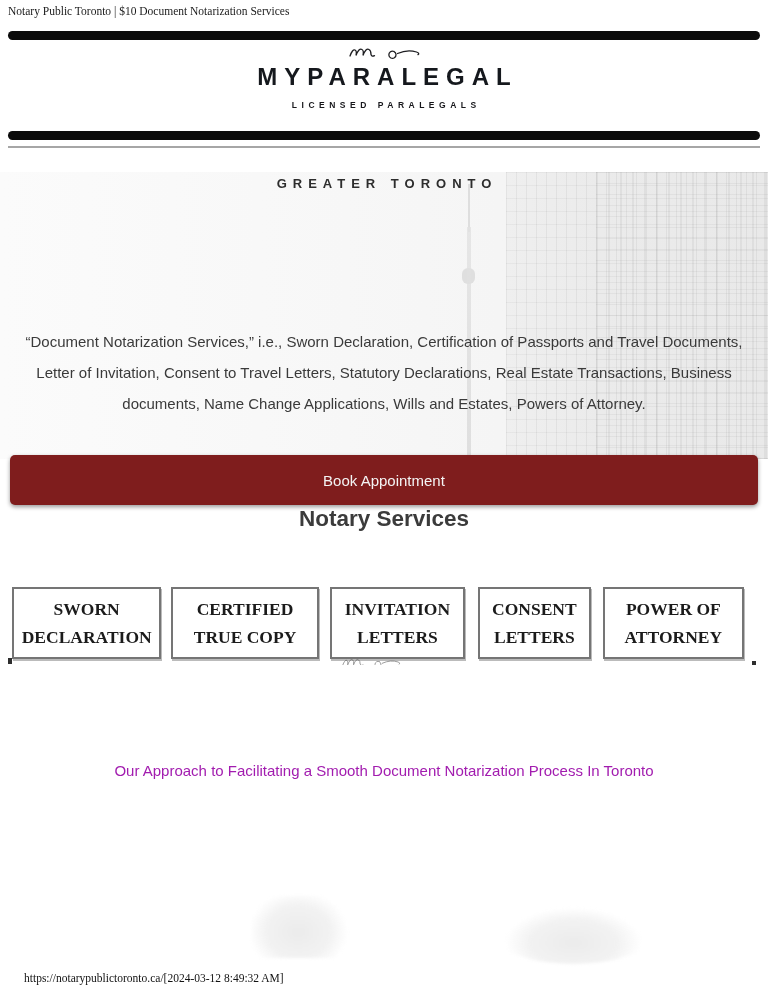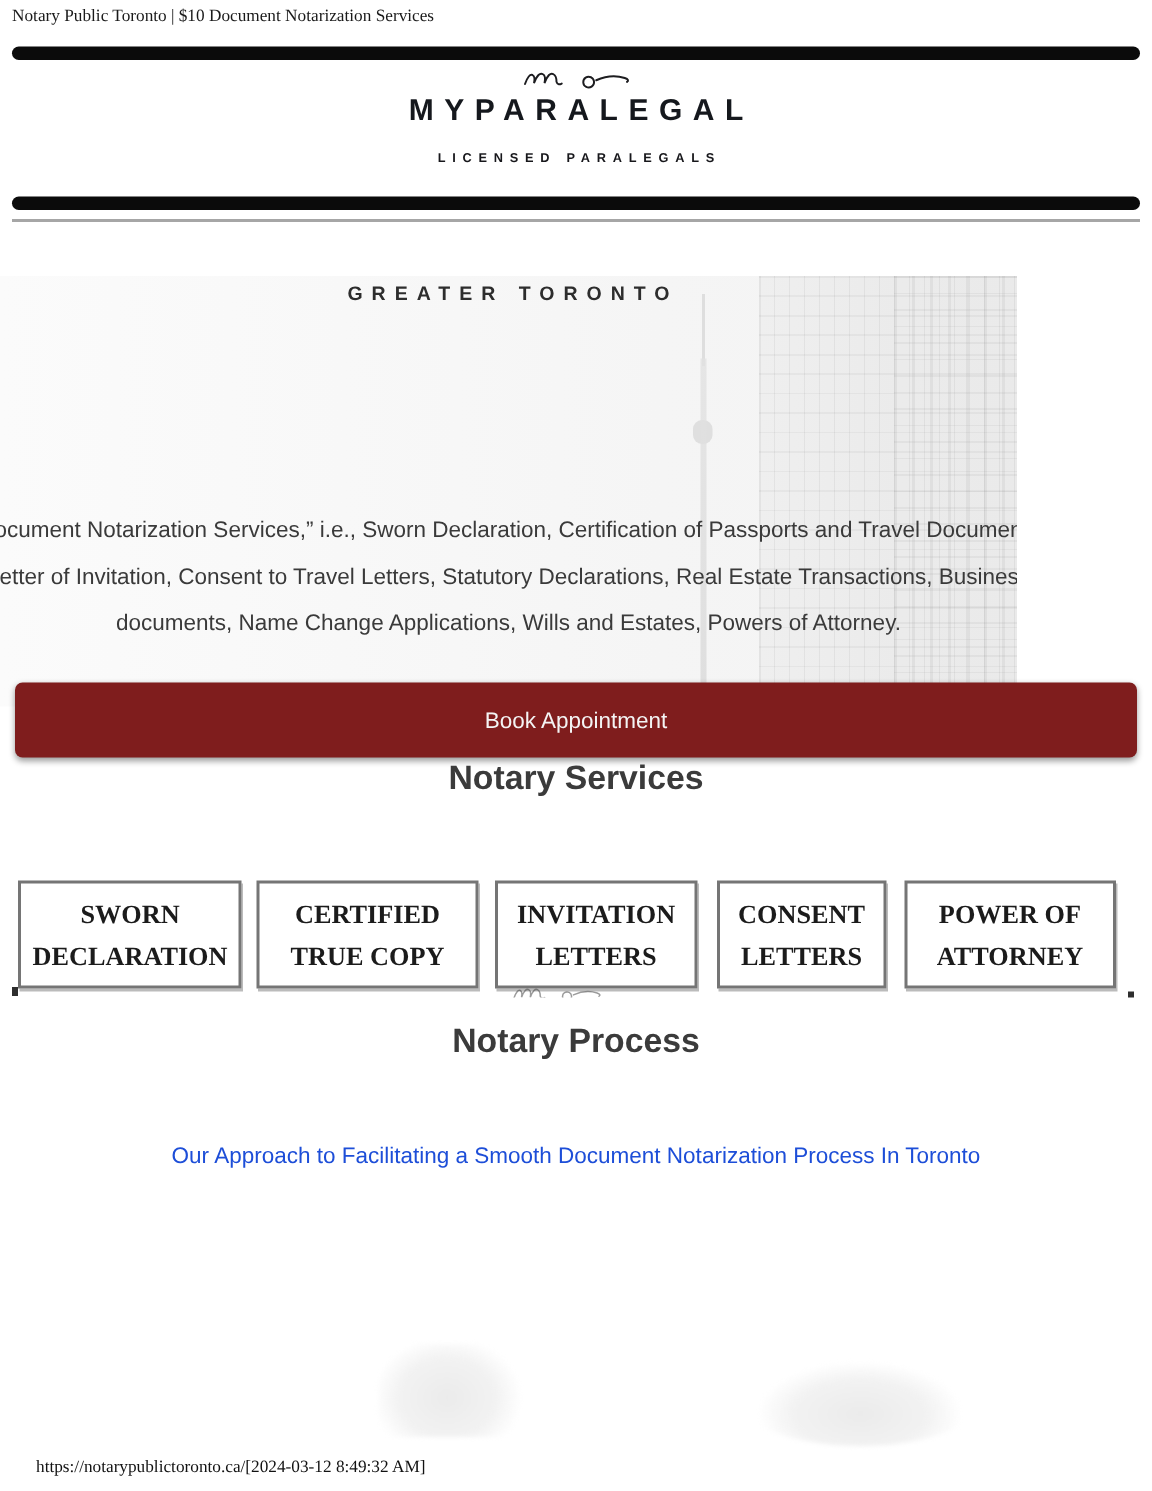--- a/index.html
+++ b/index.html
@@ -13,25 +13,25 @@
 
   
   .bar { position: absolute; left: 8px; width: 752px; height: 9px; background: #0b0b0b; border-radius: 4.5px; }
   .bar-top { top: 31px; }
   .bar-mid { top: 131px; }
   .thin-line { position: absolute; left: 8px; top: 146px; width: 752px; height: 2px; background: #a6a6a6; }
 
   
   .monogram { position: absolute; left: 50%; transform: translateX(-50%); top: 41px; width: 84px; height: 22px; }
   .monogram path { stroke: #1d1d20; stroke-width: 1.3; fill: none; stroke-linecap: round; }
-  .wordmark { position: absolute; top: 63px; left: 0; width: 100%; text-align: center; font-size: 20px; font-weight: bold; letter-spacing: 7px; text-indent: 7px; color: #15181d; }
+  .wordmark { position: absolute; top: 63px; left: 0; width: 100%; text-align: center; font-size: 24px; font-weight: bold; letter-spacing: 7px; text-indent: 7px; color: #15181d; }
   .tagline { position: absolute; top: 100px; left: 0; width: 100%; text-align: center; font-size: 8.5px; font-weight: bold; letter-spacing: 4.5px; text-indent: 4.5px; color: #17171b; }
 
   
-  .hero { position: absolute; left: 0; top: 184px; width: 678px; height: 287px; overflow: hidden;
+  .hero { position: absolute; left: 0; top: 172px; width: 768px; height: 287px; overflow: hidden;
           background: linear-gradient(90deg, #fbfbfb 0%, #f7f7f7 45%, #f5f5f5 65%, #f3f3f3 100%); }
   .hero-bg { position: absolute; inset: 0; }
   .building { position: absolute; left: 506px; top: 0; width: 262px; height: 100%;
       background-image:
         repeating-linear-gradient(90deg, rgba(0,0,0,0.05) 0 1px, transparent 1px 10px),
         repeating-linear-gradient(0deg, rgba(0,0,0,0.04) 0 1px, transparent 1px 13px),
         linear-gradient(90deg, #efefef 0%, #ebebeb 35%, #e9e9e9 100%);
   }
   .building-edge { position: absolute; left: 596px; top: 0; width: 172px; height: 100%;
       background-image:
@@ -67,21 +67,21 @@
   .service-box:nth-child(4) { width: 113px; margin-right: 12px; }
   .service-box:nth-child(5) { width: 142px; }
 
   .edge-dot { position: absolute; background: #2e2e2e; }
   .edge-dot.left  { left: 8px;  top: 658px; width: 4px; height: 6px; }
   .edge-dot.right { left: 752px; top: 661px; width: 4px; height: 4px; }
   .clipped-monogram { position: absolute; left: 336px; top: 652px; width: 70px; height: 13px; overflow: hidden; opacity: .5; }
   .clipped-monogram svg { width: 70px; height: 20px; }
   .clipped-monogram path { stroke: #3a3a3a; stroke-width: 1.2; fill: none; stroke-linecap: round; }
 
-  .process-sub { position: absolute; top: 762px; left: 0; width: 100%; text-align: center; font-size: 15px; color: #1d4ed8; margin: 0; }
+  .process-sub { position: absolute; top: 762px; left: 0; width: 100%; text-align: center; font-size: 15px; color: #a21caf; margin: 0; }
 
   
   .blob { position: absolute; filter: blur(1.5px); }
   .blob-left { left: 252px; top: 896px; width: 110px; height: 62px;
       background: radial-gradient(58% 85% at 42% 58%, #ebebeb 0%, #f2f2f2 50%, rgba(255,255,255,0) 78%); }
   .blob-right { left: 496px; top: 908px; width: 155px; height: 56px; border-radius: 50%;
       background: radial-gradient(55% 78% at 50% 62%, #ebebeb 0%, #f2f2f2 52%, rgba(255,255,255,0) 80%); }
 </style>
 </head>
 <body>
@@ -143,21 +143,20 @@
   <div class="edge-dot right"></div>
 
   <div class="clipped-monogram">
     <svg viewBox="0 0 84 22" aria-hidden="true">
       <path d="M8 15 q2.5 -7 5 -6 q2 1 1 5.5 q3 -8 6 -6 q2 1 1 6 q3 -8 6 -6 q2 1 2 5 q0.8 2.6 3.5 1.2"></path>
       <path d="M52 10.5 a3.6 3.6 0 1 0 0.1 0.05"></path>
       <path d="M55.5 12.5 q10 -4.5 19 -1.5 q3.5 1.2 1.5 2.6"></path>
     </svg>
   </div>
 
-  <h2 class="section-heading process-heading">Notary Process</h2>
   <p class="process-sub">Our Approach to Facilitating a Smooth Document Notarization Process In Toronto</p>
 
   <div class="blob blob-left"></div>
   <div class="blob blob-right"></div>
 
   <div class="print-footer">https://notarypublictoronto.ca/[2024-03-12 8:49:32 AM]</div>
 
 </div>
 
 </body></html>

